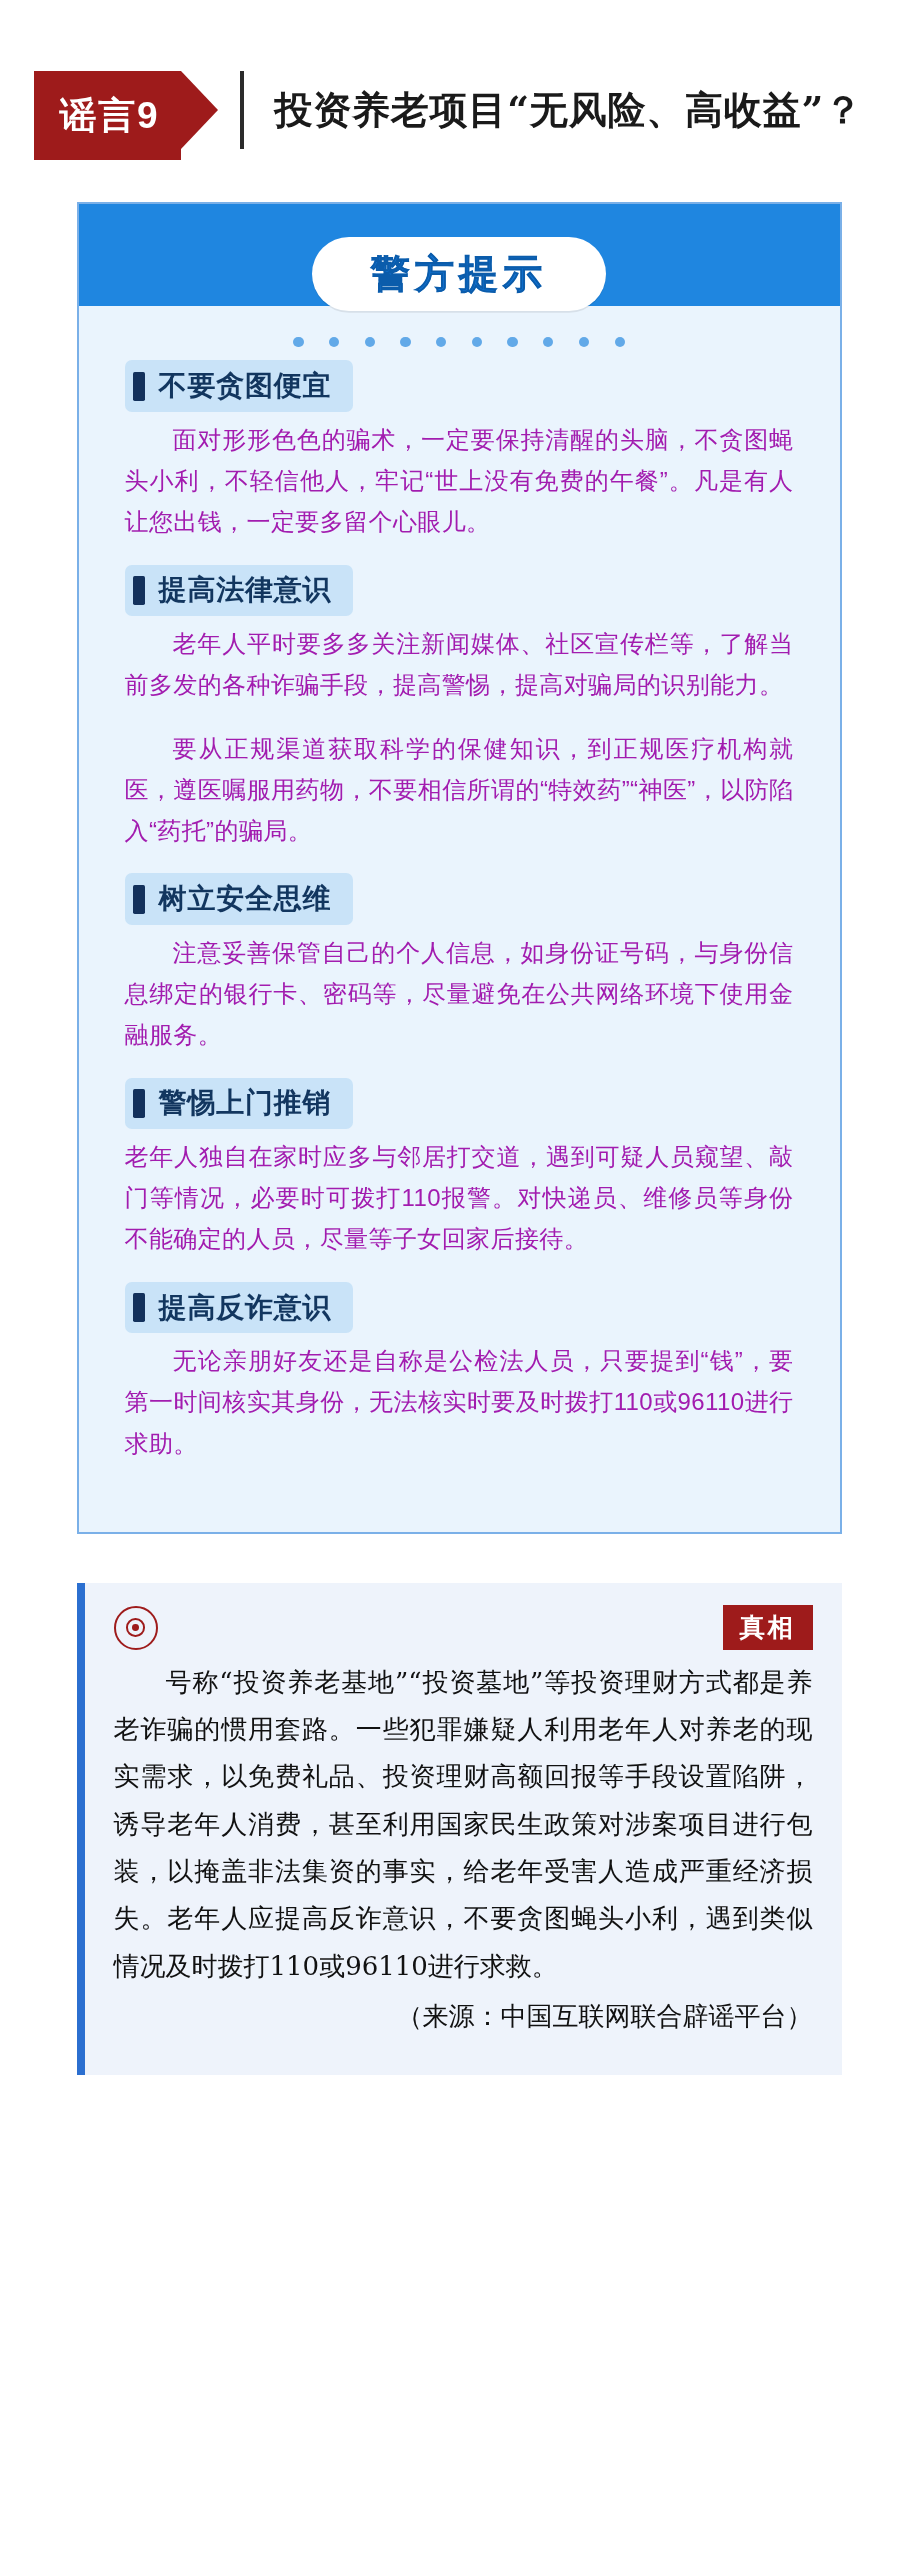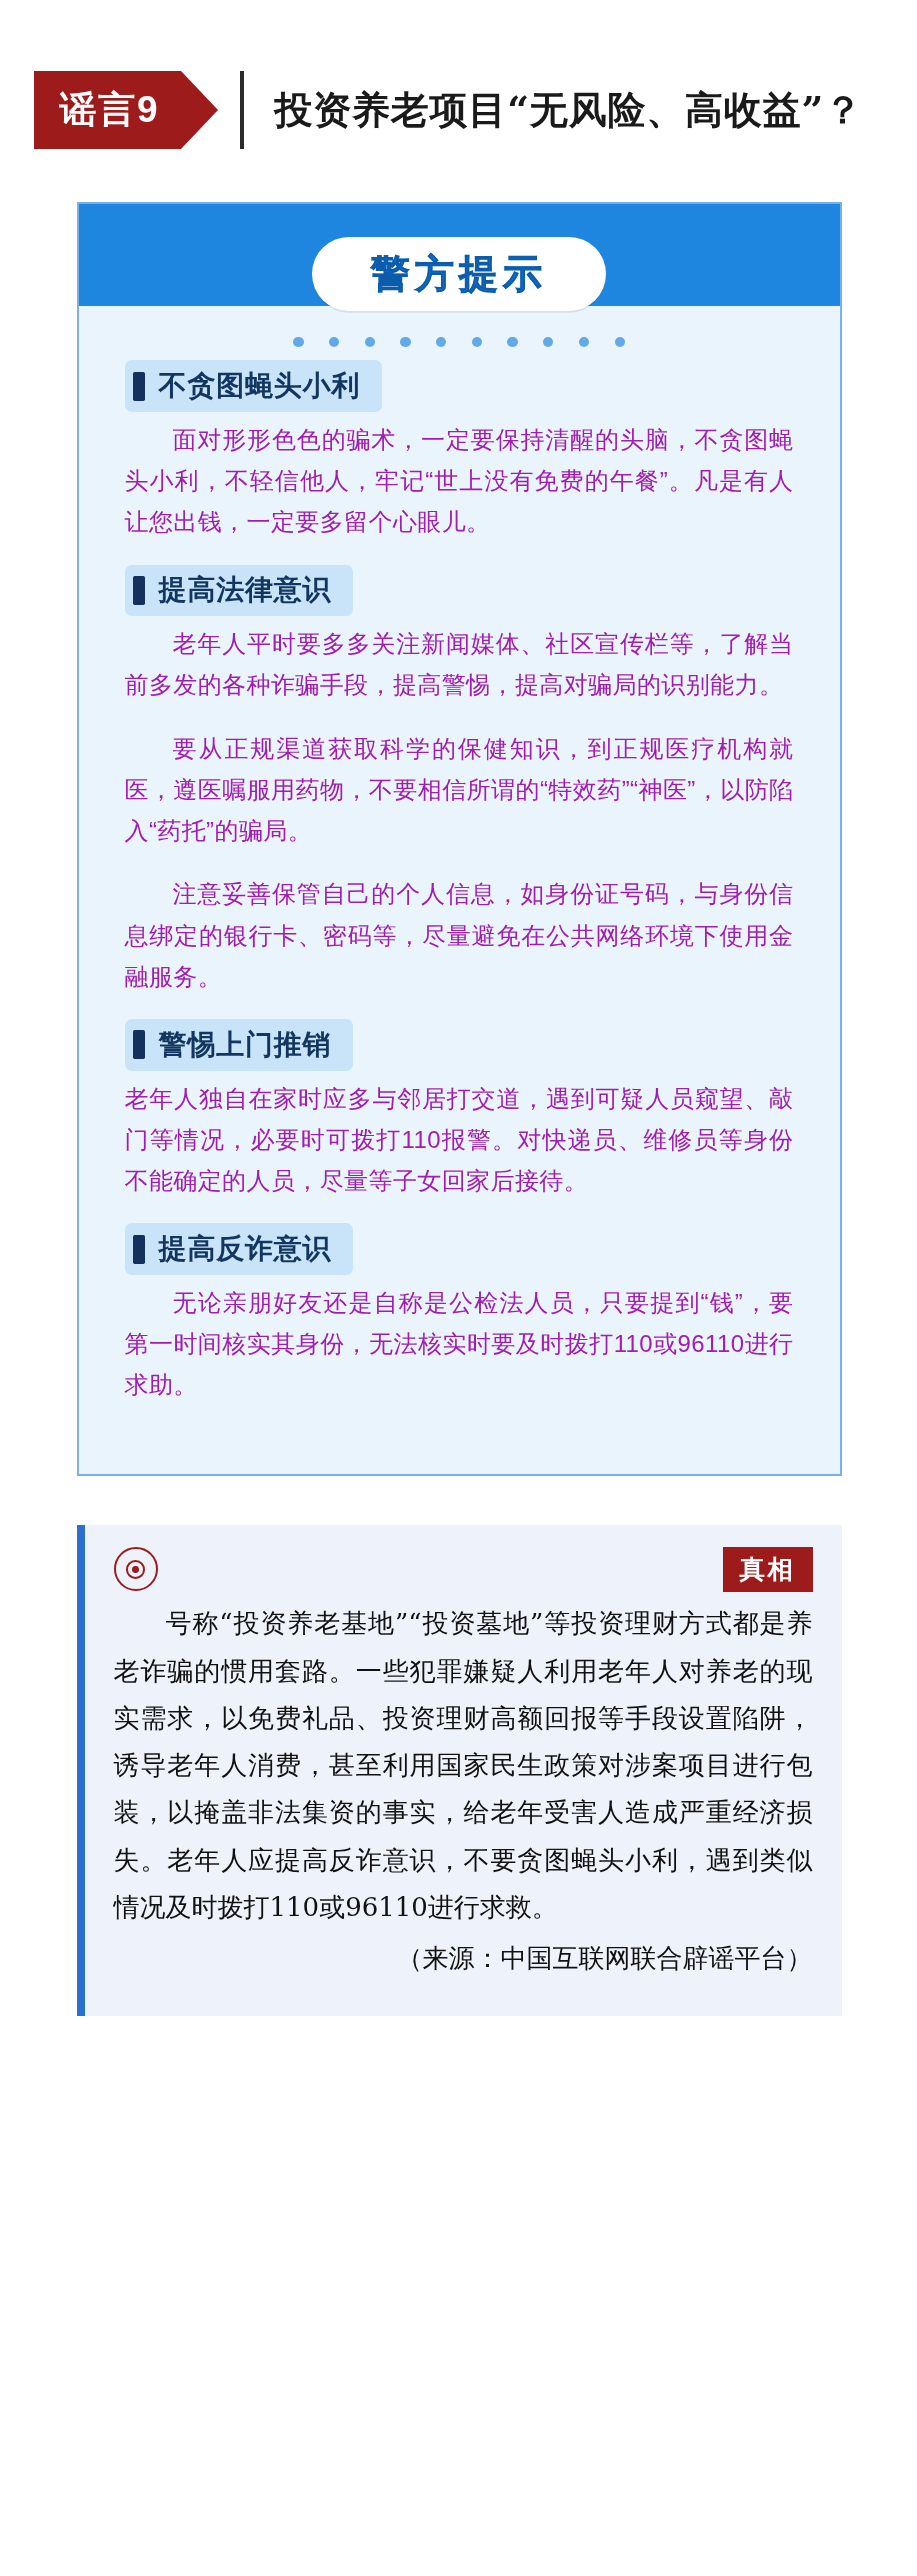--- a/index.html
+++ b/index.html
@@ -30,21 +30,21 @@
   .header-tag {
     position: relative;
     background: #9e1b1b;
     color: #ffffff;
     font-size: 37px;
     font-weight: bold;
     letter-spacing: 1.7px;
     display: flex;
     align-items: center;
     padding: 0 22px 0 25.5px;
-    height: 78px;
+    height: 89px;
     box-sizing: border-box;
   }
   .header-tag .arrow {
     position: absolute;
     right: -37px;
     top: 0;
     width: 0;
     height: 0;
     border-top: 39px solid transparent;
     border-bottom: 39px solid transparent;
@@ -258,38 +258,42 @@
         <span class="dot"></span>
         <span class="dot"></span>
         <span class="dot"></span>
       </div>
 
       <div class="poster-body">
 
         <div class="sec">
           <div class="sec-head">
             <span class="sec-bar"></span>
-            <span class="sec-title">不贪图蝇头小利</span>
+            <span class="sec-title">不要贪图便宜</span>
           </div>
           <div class="sec-text">面对形形色色的骗术，一定要保持清醒的头脑，不贪图蝇头小利，不轻信他人，牢记“世上没有免费的午餐”。凡是有人让您出钱，一定要多留个心眼儿。</div>
         </div>
 
         <div class="sec">
           <div class="sec-head">
             <span class="sec-bar"></span>
             <span class="sec-title">提高法律意识</span>
           </div>
           <div class="sec-text">老年人平时要多多关注新闻媒体、社区宣传栏等，了解当前多发的各种诈骗手段，提高警惕，提高对骗局的识别能力。</div>
         </div>
 
         <div class="sec">
           <div class="sec-text">要从正规渠道获取科学的保健知识，到正规医疗机构就医，遵医嘱服用药物，不要相信所谓的“特效药”“神医”，以防陷入“药托”的骗局。</div>
         </div>
 
         <div class="sec">
+          <div class="sec-head">
+            <span class="sec-bar"></span>
+            <span class="sec-title">树立安全思维</span>
+          </div>
           <div class="sec-text">注意妥善保管自己的个人信息，如身份证号码，与身份信息绑定的银行卡、密码等，尽量避免在公共网络环境下使用金融服务。</div>
         </div>
 
         <div class="sec">
           <div class="sec-head">
             <span class="sec-bar"></span>
             <span class="sec-title">警惕上门推销</span>
           </div>
           <div class="sec-text noindent">老年人独自在家时应多与邻居打交道，遇到可疑人员窥望、敲门等情况，必要时可拨打110报警。对快递员、维修员等身份不能确定的人员，尽量等子女回家后接待。</div>
         </div>

